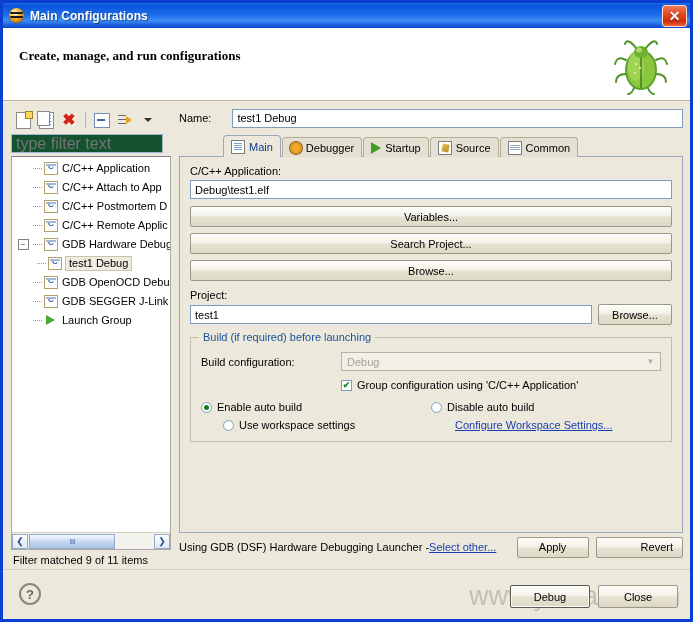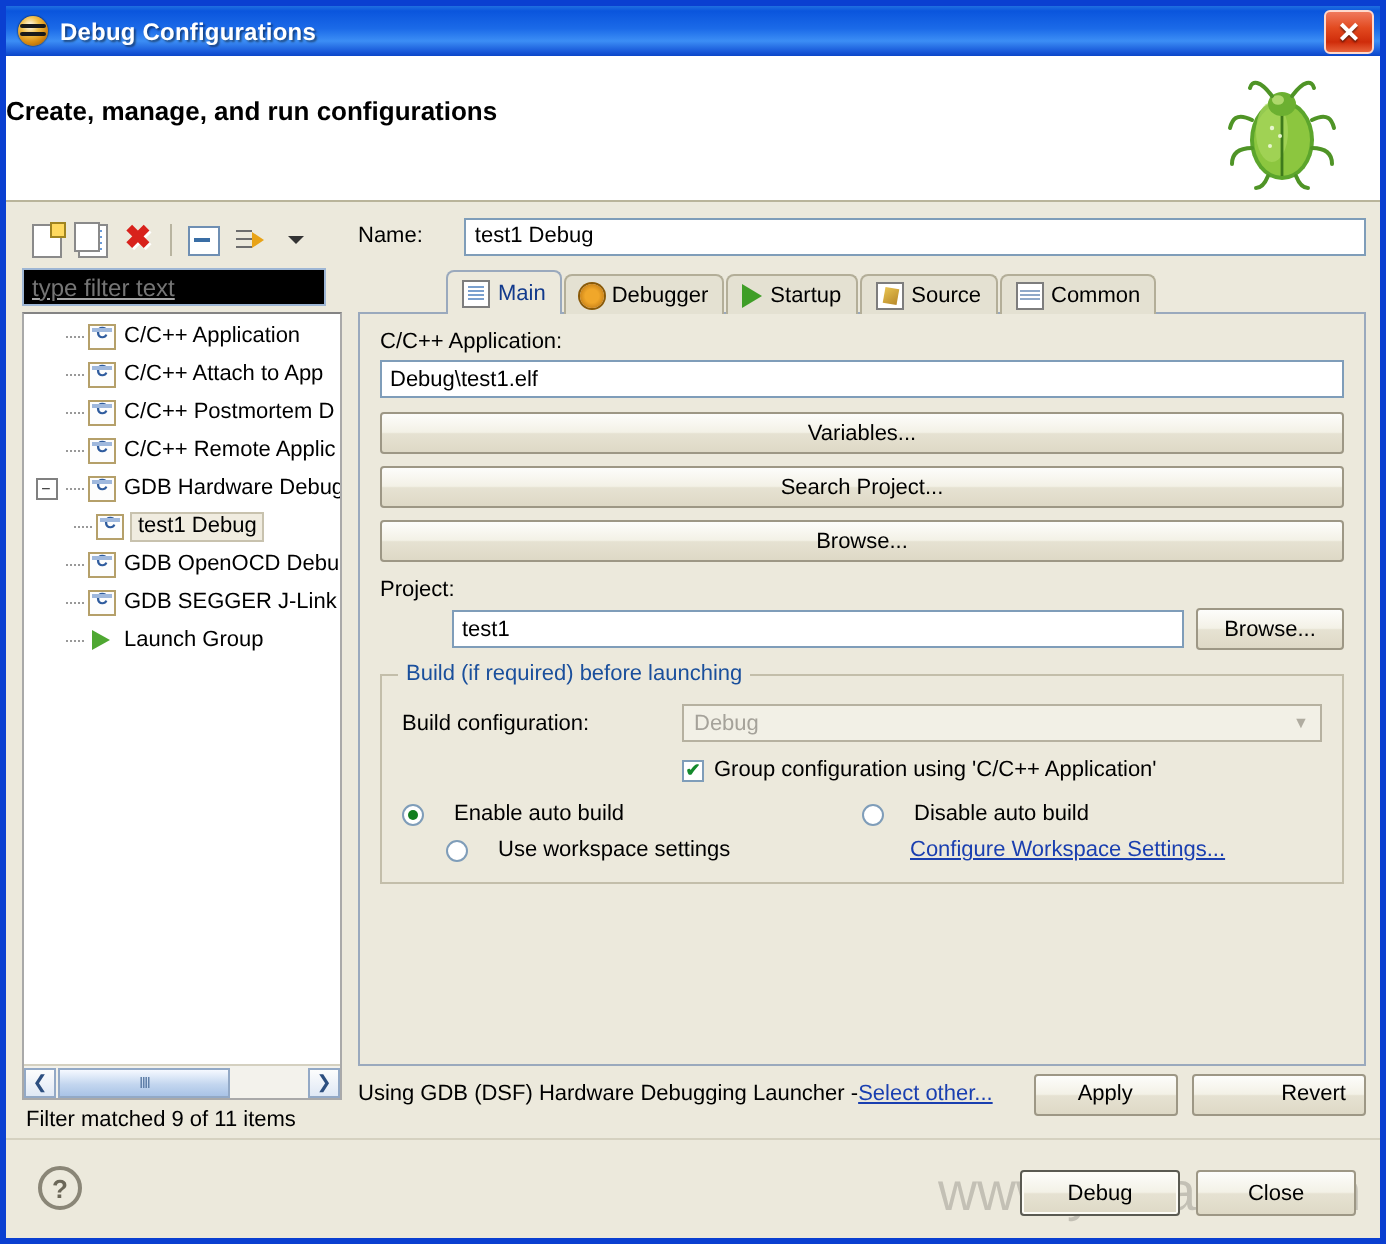--- a/index.html
+++ b/index.html
@@ -42,21 +42,21 @@
     text-shadow:0 1px 1px rgba(0,0,0,.5);cursor:pointer;
   }
 
   
   #header{
     position:absolute;left:0;top:25px;width:687px;height:72px;
     background:#ffffff;border-bottom:1px solid #b9b49a;
     overflow:hidden;
   }
   #header-title{
-    position:absolute;left:0;top:20px;font-size:13px;font-weight:bold;color:#000;
+    position:absolute;left:16px;top:20px;font-size:13px;font-weight:bold;color:#000;font-family:Liberation Serif, serif;
   }
   #bug{
     position:absolute;right:18px;top:6px;width:62px;height:62px;
   }
 
   
   #left-panel{
     position:absolute;left:8px;top:104px;width:160px;height:460px;
   }
   #tree-toolbar{
@@ -76,22 +76,22 @@
   .ic-collapse:before{content:"";position:absolute;left:2px;top:5px;width:8px;height:2px;background:#3a6ea5;}
   .ic-sort{width:14px;height:14px;position:relative;}
   .ic-sort:before{content:"";position:absolute;left:0;top:2px;width:8px;height:1px;
     box-shadow:0 4px 0 0 #6d6d6d,0 8px 0 0 #6d6d6d;background:#6d6d6d;}
   .ic-sort:after{content:"";position:absolute;right:0;top:3px;width:0;height:0;
     border-top:4px solid transparent;border-bottom:4px solid transparent;border-left:6px solid #e8a317;}
   .ic-caret{width:0;height:0;border-left:4px solid transparent;border-right:4px solid transparent;border-top:4px solid #333;}
 
   #filter-input{
     width:152px;height:19px;box-sizing:border-box;
-    border:1px solid #9eb6d4;background:#000000;color:#a5a5a5;font-size:12px;
-    padding:0 4px;line-height:17px;margin-top:1px;text-decoration:underline;
+    border:1px solid #9eb6d4;background:#14532d;color:#a5a5a5;font-size:16px;
+    padding:0 4px;line-height:17px;margin-top:1px;
   }
   #tree-box{
     margin-top:3px;width:160px;height:394px;box-sizing:border-box;
     background:#fff;border:1px solid #a9a9a9;border-top-color:#848484;
     overflow:hidden;position:relative;
   }
   .tree-row{
     height:19px;display:flex;align-items:center;white-space:nowrap;font-size:11px;color:#000;
     padding-left:4px;
   }
@@ -184,21 +184,21 @@
     font-size:11px;padding:0 4px;line-height:17px;color:#000;margin-top:3px;
   }
   .btnrow{display:flex;justify-content:flex-end;gap:6px;margin-top:7px;flex-direction:column;}
   .btn{
     height:21px;min-width:66px;padding:0 9px;box-sizing:border-box;
     background:linear-gradient(to bottom,#fdfdfb 0%,#f3f1e6 48%,#e6e2d2 52%,#ded9c6 100%);
     border:1px solid #9d9785;border-radius:2px;
     font-size:11px;color:#000;display:flex;align-items:center;justify-content:center;cursor:pointer;
   }
   .row-inline{display:flex;align-items:center;gap:6px;margin-top:3px;}
-  .row-inline .tinput{margin-top:0;margin-left:36px;}
+  .row-inline .tinput{margin-top:0;}
 
   
   #buildgroup{
     margin-top:12px;border:1px solid #c3beaa;padding:8px 10px 10px 10px;position:relative;
   }
   #buildgroup-legend{
     position:absolute;top:-7px;left:8px;background:#ece9dc;padding:0 4px;
     font-size:11px;color:#1a4f9c;
   }
   .grid-row{display:flex;align-items:center;margin-top:6px;}
@@ -209,21 +209,21 @@
     font-size:11px;color:#a5a29a;padding:0 2px 0 5px;cursor:pointer;
   }
   #bc-select .arrow{width:15px;height:15px;display:flex;align-items:center;justify-content:center;color:#b0aca0;font-size:8px;}
   .chkrow{display:flex;align-items:center;margin-top:8px;margin-left:140px;gap:5px;}
   .chk{
     width:11px;height:11px;background:#fff;border:1px solid #7f9db9;box-sizing:border-box;
     display:flex;align-items:center;justify-content:center;color:#14892c;font-size:9px;font-weight:bold;
     line-height:1;cursor:pointer;
   }
   .radrow{display:flex;align-items:center;margin-top:10px;}
-  .radcell{display:flex;align-items:center;gap:15px;width:232px;}
+  .radcell{display:flex;align-items:center;gap:5px;width:232px;}
   .rad{
     width:11px;height:11px;border-radius:50%;background:#fff;border:1px solid #7f9db9;box-sizing:border-box;
     display:flex;align-items:center;justify-content:center;cursor:pointer;
   }
   .rad.on:after{content:"";width:5px;height:5px;border-radius:50%;background:#127d1e;}
   .lnk{font-size:11px;color:#1a3fb0;text-decoration:underline;cursor:pointer;}
   .ctext{font-size:11px;color:#000;}
 
   
   #footer-row{
@@ -256,21 +256,21 @@
     font-family:"Liberation Sans",sans-serif;pointer-events:none;letter-spacing:0px;
   }
 </style>
 </head>
 <body>
 
 <div id="window">
 
   <div id="titlebar">
     <div id="title-icon"></div>
-    <div id="title-text">Debug Configurations</div>
+    <div id="title-text">Main Configurations</div>
     <div id="close-btn">✕</div>
   </div>
 
   <div id="header">
     <div id="header-title">Create, manage, and run configurations</div>
     <svg id="bug" viewBox="0 0 62 62">
       <ellipse cx="31" cy="36" rx="16" ry="20" fill="#5ca52c"></ellipse>
       <ellipse cx="31" cy="36" rx="14" ry="18" fill="#8cc63f"></ellipse>
       <ellipse cx="26" cy="32" rx="8" ry="15" fill="#a7d65c" opacity="0.75"></ellipse>
       <path d="M31 18 L31 54" stroke="#3e7a1c" stroke-width="1.4" fill="none"></path>

